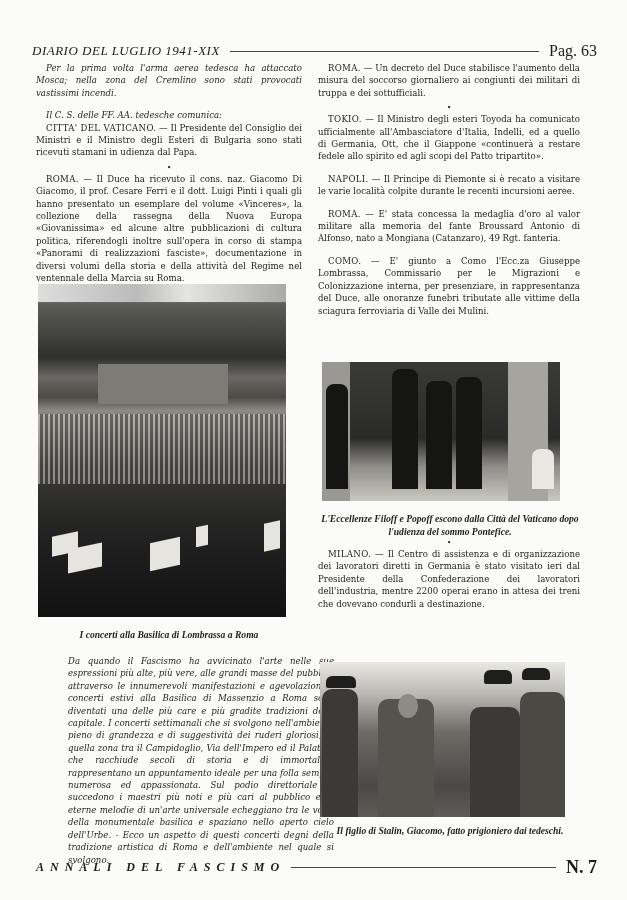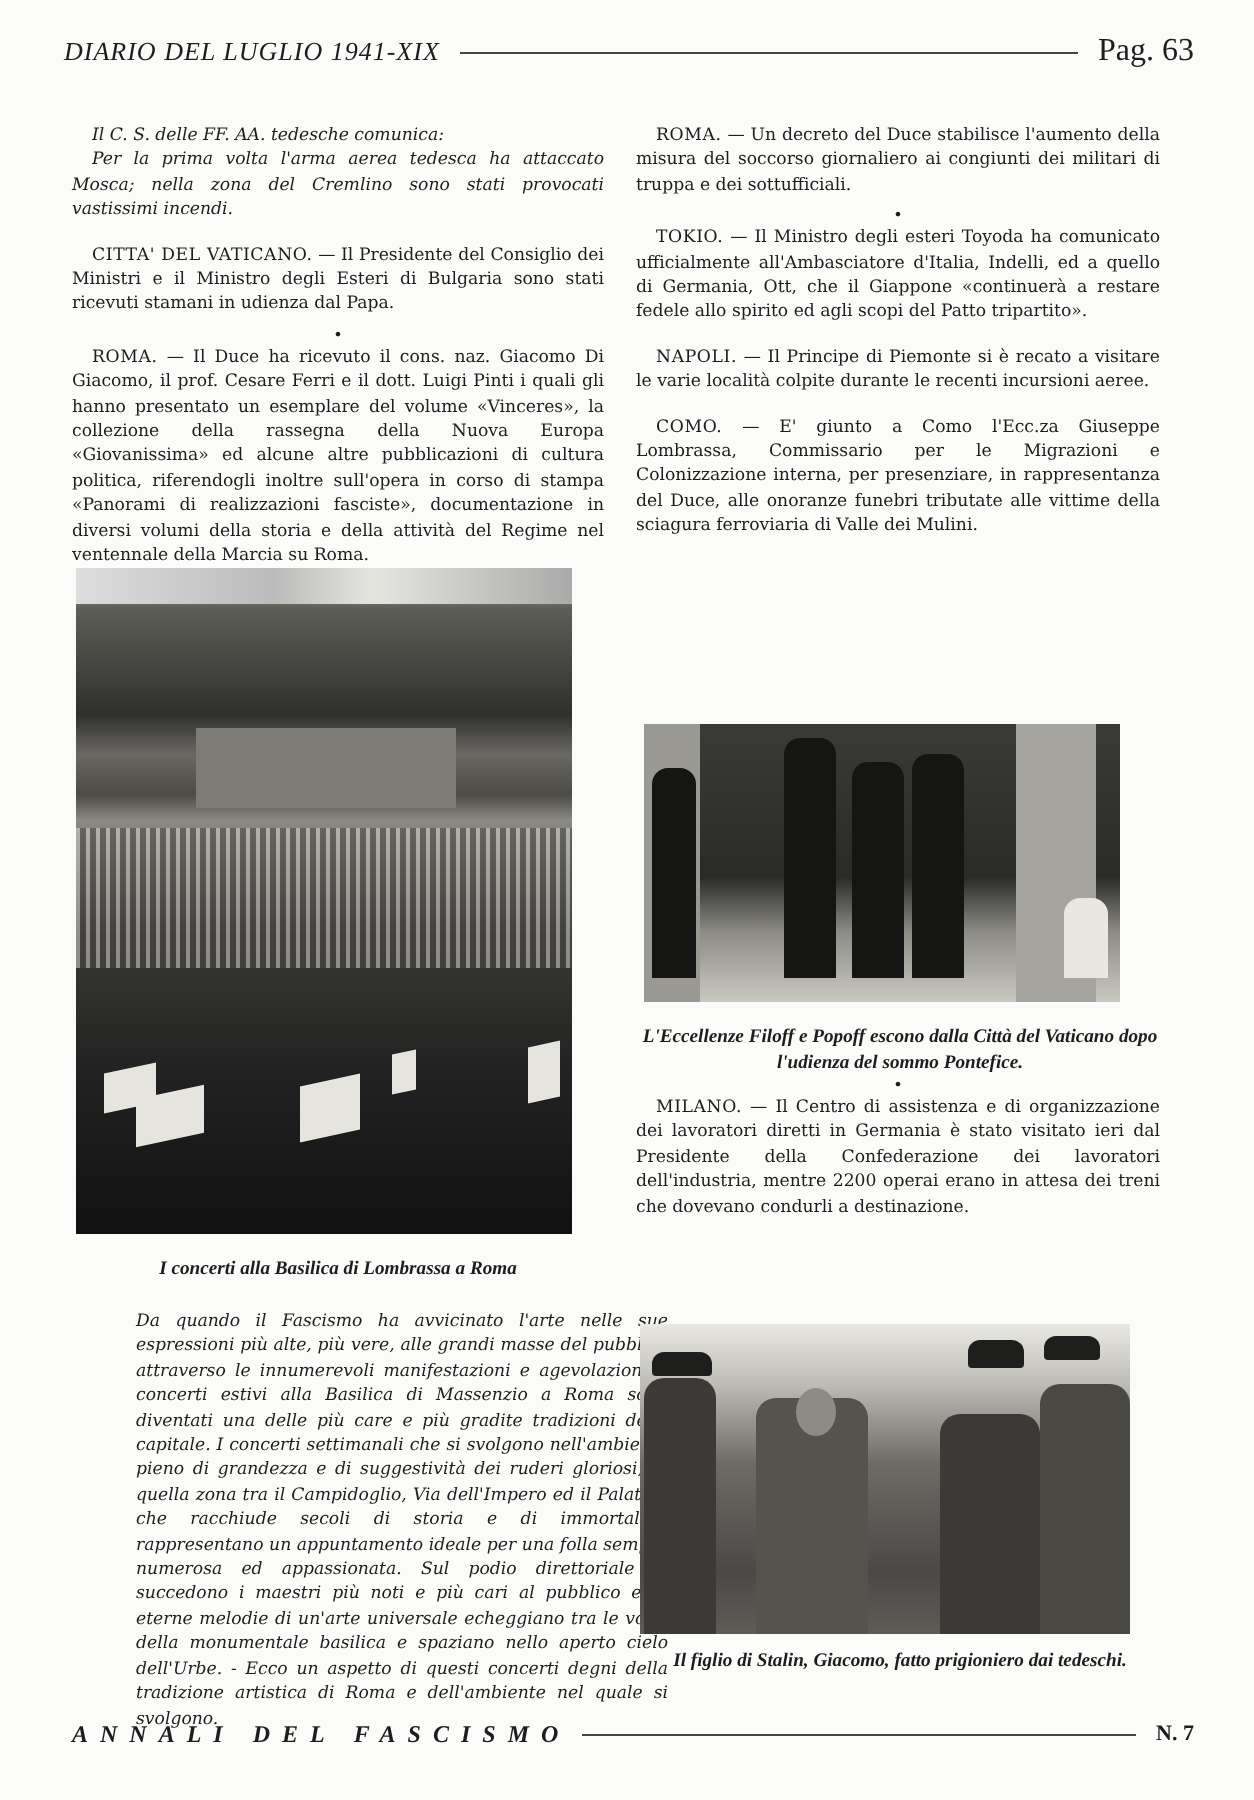--- a/index.html
+++ b/index.html
@@ -1,21 +1,21 @@
 <!DOCTYPE html>
 <html><head>
 <meta charset="utf-8">
 <style>
   html, body { margin: 0; padding: 0; }
   body {
     width: 627px; height: 900px; background: #fbfbf9; position: relative; overflow: hidden;
     font-family: "DejaVu Serif", serif; color: #1d1d1d;
   }
   .header {
-    position: absolute; left: 32px; top: 16px; width: 565px; height: 20px;
+    position: absolute; left: 32px; top: 41px; width: 565px; height: 20px;
     display: flex; align-items: center;
   }
   .header .title { font-style: italic; font-size: 13px; letter-spacing: 0.5px; white-space: nowrap; font-family: "Liberation Serif", serif; }
   .header .rule { flex: 1; border-top: 1px solid #444; margin: 0 10px; height: 0; }
   .header .page { font-size: 16px; white-space: nowrap; font-family: "Liberation Serif", serif; }
 
   .col { position: absolute; font-size: 8.6px; line-height: 12.4px; text-align: justify; }
   .col-left { left: 36px; top: 62px; width: 266px; }
   .col-right { left: 318px; top: 62px; width: 262px; }
   .para { margin: 0 0 10px 0; text-indent: 10px; }
@@ -58,34 +58,34 @@
 
   .body-italic { position: absolute; left: 36px; top: 655px; width: 266px; font-style: italic; font-size: 8.6px; line-height: 12.4px; text-align: justify; margin-left: 32px; }
   .body-italic p { margin: 0; }
 
   .footer {
     position: absolute; left: 36px; top: 858px; width: 561px; height: 18px;
     display: flex; align-items: center;
   }
   .footer .title { font-style: italic; font-weight: bold; font-size: 12px; letter-spacing: 6px; white-space: nowrap; font-family: "Liberation Serif", serif; }
   .footer .rule { flex: 1; border-top: 1px solid #444; margin: 0 10px 0 6px; }
-  .footer .num { font-size: 11px; font-weight: bold; white-space: nowrap; font-family: "Liberation Serif", serif; }
+  .footer .num { font-size: 18px; font-weight: bold; white-space: nowrap; font-family: "Liberation Serif", serif; }
 </style>
 </head>
 <body>
 
 <div class="header">
   <span class="title">DIARIO DEL LUGLIO 1941-XIX</span>
   <span class="rule"></span>
   <span class="page">Pag. 63</span>
 </div>
 
 <div class="col col-left">
+  <p class="para italic">Per la prima volta l'arma aerea tedesca ha attaccato Mosca; nella zona del Cremlino sono stati provocati vastissimi incendi.</p>
   <p class="para italic" style="margin-bottom:0">Il C. S. delle FF. AA. tedesche comunica:</p>
-  <p class="para italic">Per la prima volta l'arma aerea tedesca ha attaccato Mosca; nella zona del Cremlino sono stati provocati vastissimi incendi.</p>
 
   <p class="para">
     <span class="lead">CITTA' DEL VATICANO.</span><span> — Il Presidente del Consiglio dei Ministri e il Ministro degli Esteri di Bulgaria sono stati ricevuti stamani in udienza dal Papa.</span>
   </p>
   <div class="dot">•</div>
   <p class="para">
     <span class="lead">ROMA.</span><span> — Il Duce ha ricevuto il cons. naz. Giacomo Di Giacomo, il prof. Cesare Ferri e il dott. Luigi Pinti i quali gli hanno presentato un esemplare del volume «Vinceres», la collezione della rassegna della Nuova Europa «Giovanissima» ed alcune altre pubblicazioni di cultura politica, riferendogli inoltre sull'opera in corso di stampa «Panorami di realizzazioni fasciste», documentazione in diversi volumi della storia e della attività del Regime nel ventennale della Marcia su Roma.</span>
   </p>
 </div>
 
@@ -108,20 +108,23 @@
 <div class="col col-right">
   <p class="para">
     <span class="lead">ROMA.</span><span> — Un decreto del Duce stabilisce l'aumento della misura del soccorso giornaliero ai congiunti dei militari di truppa e dei sottufficiali.</span>
   </p>
   <div class="dot">•</div>
   <p class="para">
     <span class="lead">TOKIO.</span><span> — Il Ministro degli esteri Toyoda ha comunicato ufficialmente all'Ambasciatore d'Italia, Indelli, ed a quello di Germania, Ott, che il Giappone «continuerà a restare fedele allo spirito ed agli scopi del Patto tripartito».</span>
   </p>
   <p class="para">
     <span class="lead">NAPOLI.</span><span> — Il Principe di Piemonte si è recato a visitare le varie località colpite durante le recenti incursioni aeree.</span>
+  </p>
+  <p class="para">
+    <span class="lead">ROMA.</span><span> — E' stata concessa la medaglia d'oro al valor militare alla memoria del fante Broussard Antonio di Alfonso, nato a Mongiana (Catanzaro), 49 Rgt. fanteria.</span>
   </p>
   <p class="para">
     <span class="lead">COMO.</span><span> — E' giunto a Como l'Ecc.za Giuseppe Lombrassa, Commissario per le Migrazioni e Colonizzazione interna, per presenziare, in rappresentanza del Duce, alle onoranze funebri tributate alle vittime della sciagura ferroviaria di Valle dei Mulini.</span>
   </p>
 </div>
 
 <div class="photo photo-vatican">
   <div class="col-l"></div>
   <div class="col-r"></div>
   <div class="fig" style="left:4px; width:22px; height:105px;"></div>

